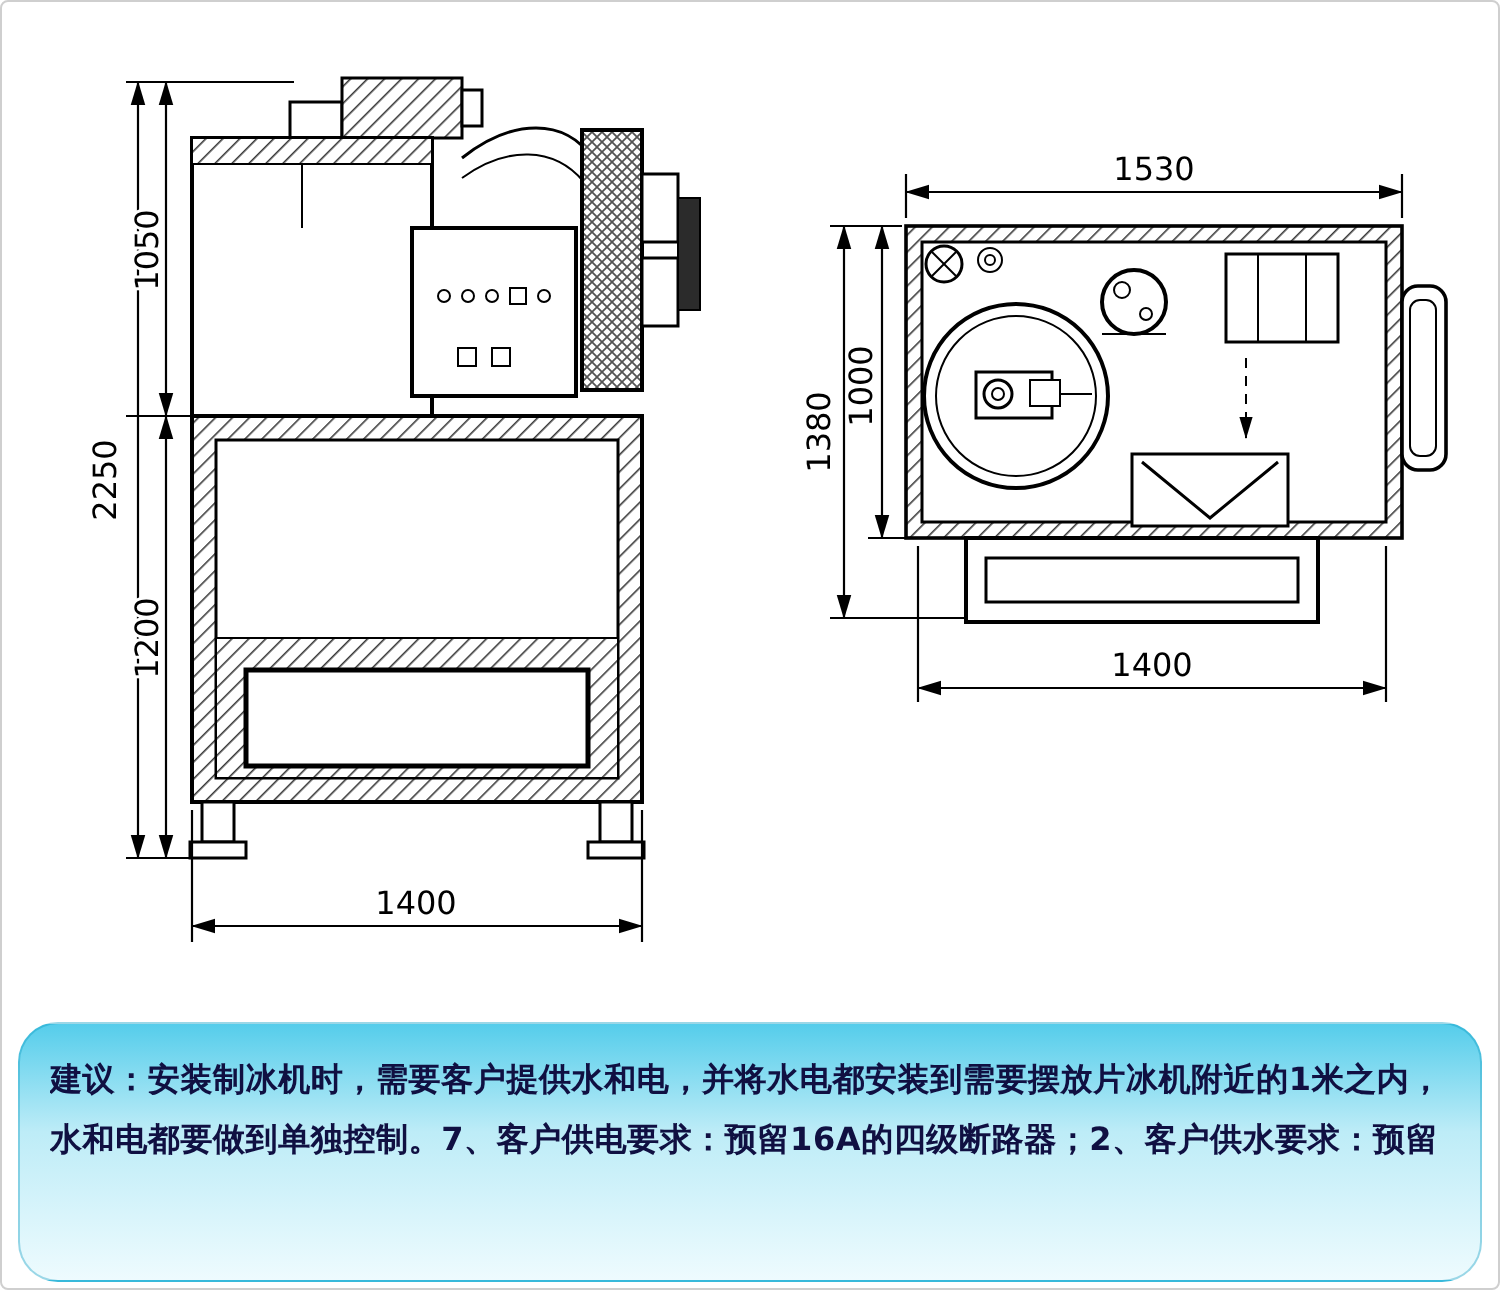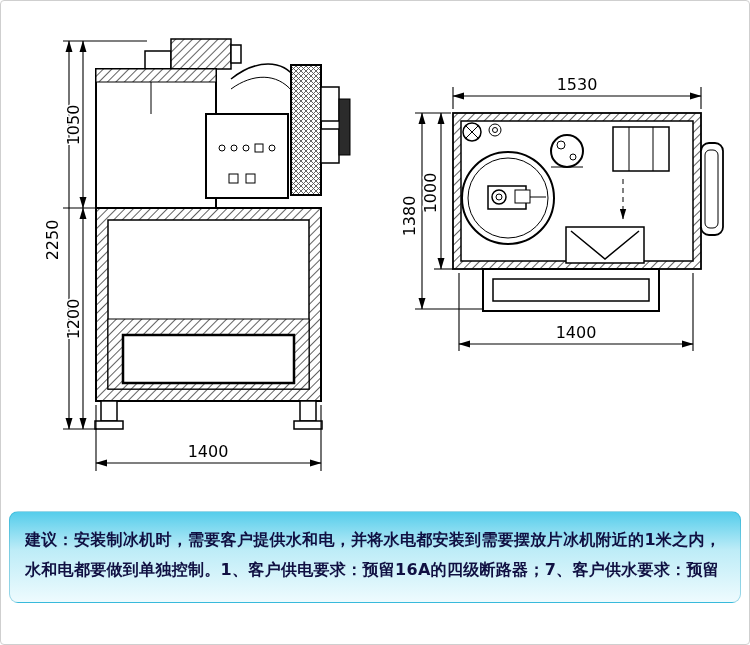--- a/index.html
+++ b/index.html
@@ -17,22 +17,22 @@
   .s2{stroke:#000;stroke-width:2;}
   .s25{stroke:#000;stroke-width:2.5;}
   .dim line{stroke:#000;stroke-width:1.1;fill:none;}
   .dash{stroke-dasharray:5 4;}
   .dimtxt{
     font-family:"DejaVu Sans","Liberation Sans",sans-serif;
     font-size:16px;fill:#000;
     paint-order:stroke;stroke:#fff;stroke-width:3px;
   }
   .advice{
-    position:absolute;left:8px;top:510px;width:732px;height:92px;
-    box-sizing:border-box;border-radius:9px;
+    position:absolute;left:8px;top:510px;width:732px;height:130px;
+    box-sizing:border-box;border-radius:20px;
     border:1px solid rgba(0,150,190,.35);
     background:linear-gradient(180deg,
       var(--advice-gradient-top,#55cdeb) 0%,
       var(--advice-gradient-mid,#bdecf7) 42%,
       var(--advice-gradient-bottom,#eefbfe) 100%);
     padding:13px 15px 0 15px;
   }
   .advice-line{
     color:var(--advice-text,#101042);
     font-size:16px;font-weight:bold;line-height:30px;
@@ -196,16 +196,16 @@
 
       <text class="dimtxt" x="576" y="89" text-anchor="middle">1530</text>
       <text class="dimtxt" x="414" y="215" transform="rotate(-90 414 215)" text-anchor="middle">1380</text>
       <text class="dimtxt" x="435" y="192" transform="rotate(-90 435 192)" text-anchor="middle">1000</text>
       <text class="dimtxt" x="575" y="337" text-anchor="middle">1400</text>
     </g>
   </svg>
 
   <div class="advice">
     <div class="advice-line">建议：安装制冰机时，需要客户提供水和电，并将水电都安装到需要摆放片冰机附近的1米之内，</div>
-    <div class="advice-line">水和电都要做到单独控制。1、客户供电要求：预留16A的四级断路器；7、客户供水要求：预留</div>
+    <div class="advice-line">水和电都要做到单独控制。7、客户供电要求：预留16A的四级断路器；2、客户供水要求：预留</div>
   </div>
 
 </div>
 
 </body></html>

